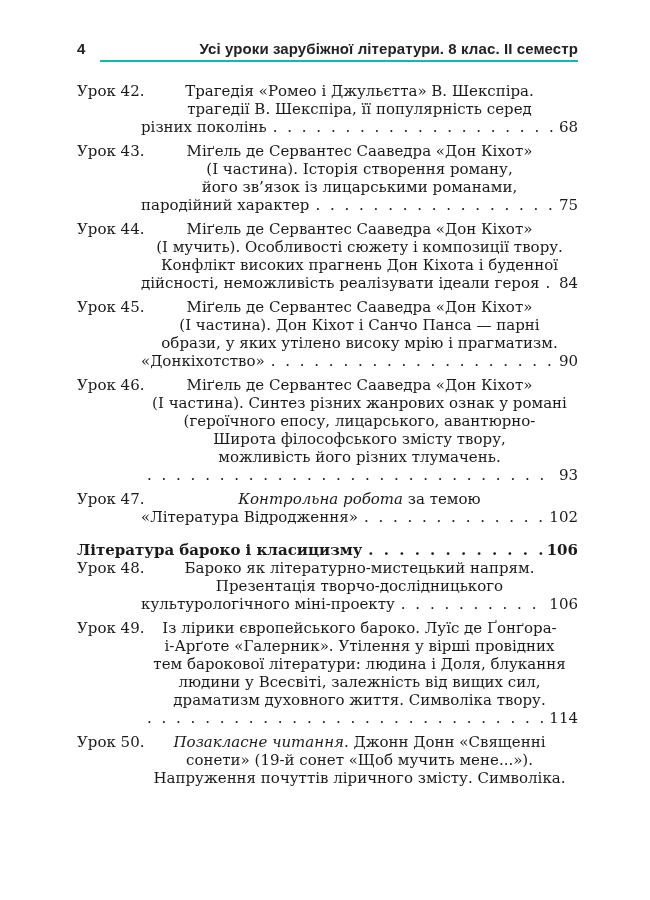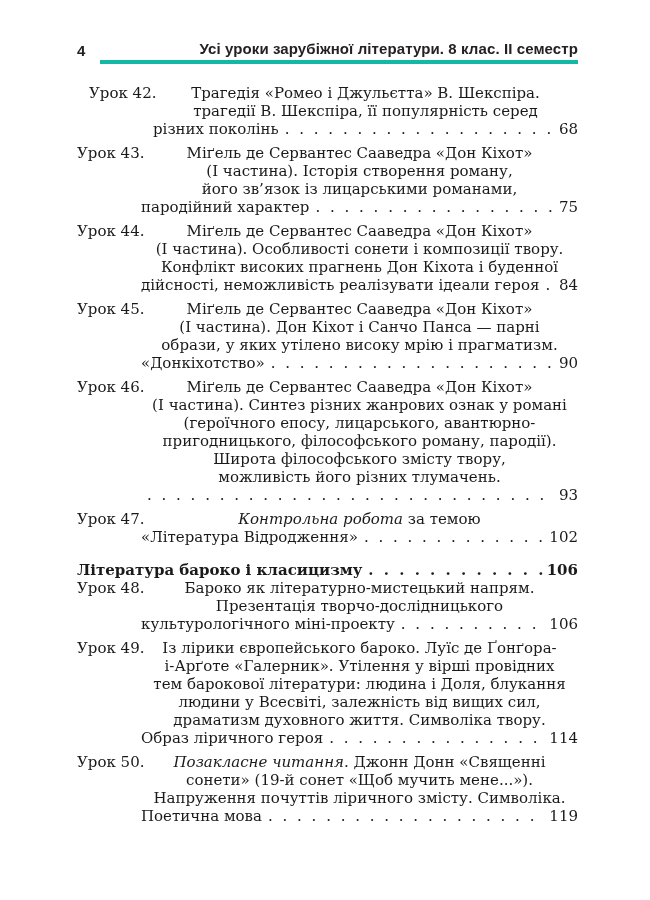--- a/index.html
+++ b/index.html
@@ -23,37 +23,37 @@
     font-family: "Liberation Sans", sans-serif;
     font-size: 15px;
     font-weight: 600;
     color: #222222;
     letter-spacing: 0.1px;
   }
   .folio { padding-bottom: 5px; }
   .header-right {
     flex: 1;
     margin-left: 15px;
-    border-bottom: 4px solid #14b8a6;
+    border-bottom: 2px solid #14b8a6;
     text-align: right;
     padding-bottom: 3px;
     white-space: nowrap;
   }
   
   .toc {
     margin-top: 20px;
     font-size: 15px;
     line-height: 18px;
   }
   .toc-entry {
     position: relative;
     padding-left: 64px;
     margin-top: 6px;
   }
-  .toc-entry:first-child { margin-top: 0; margin-left: 12px; }
+  .toc-entry:first-child { margin-top: 0; }
   .entry-label {
     position: absolute;
     left: 0;
     top: 0;
     white-space: nowrap;
   }
   .line { white-space: nowrap; text-align: center; }
   .line i { }
   .line.last, .section-heading {
     display: flex;
@@ -109,21 +109,21 @@
       <div class="line last">
         <span class="ltext">пародійний характер</span>
         <span class="dots"></span>
         <span class="page-num">75</span>
       </div>
     </div>
 
     <div class="toc-entry">
       <span class="entry-label">Урок 44.</span>
       <div class="line">Міґель де Сервантес Сааведра «Дон Кіхот»</div>
-      <div class="line">(І частина). Особливості сонети і композиції твору.</div>
+      <div class="line">(І мучить). Особливості сюжету і композиції твору.</div>
       <div class="line">Конфлікт високих прагнень Дон Кіхота і буденної</div>
       <div class="line last">
         <span class="ltext">дійсності, неможливість реалізувати ідеали героя</span>
         <span class="dots"></span>
         <span class="page-num">84</span>
       </div>
     </div>
 
     <div class="toc-entry">
       <span class="entry-label">Урок 45.</span>
@@ -135,21 +135,20 @@
         <span class="dots"></span>
         <span class="page-num">90</span>
       </div>
     </div>
 
     <div class="toc-entry">
       <span class="entry-label">Урок 46.</span>
       <div class="line">Міґель де Сервантес Сааведра «Дон Кіхот»</div>
       <div class="line">(І частина). Синтез різних жанрових ознак у романі</div>
       <div class="line">(героїчного епосу, лицарського, авантюрно-</div>
-      <div class="line">пригодницького, філософського роману, пародії).</div>
       <div class="line">Широта філософського змісту твору,</div>
       <div class="line">можливість його різних тлумачень.</div>
       <div class="line last">
         <span class="dots"></span>
         <span class="page-num">93</span>
       </div>
     </div>
 
     <div class="toc-entry">
       <span class="entry-label">Урок 47.</span>
@@ -179,32 +178,26 @@
     </div>
 
     <div class="toc-entry">
       <span class="entry-label">Урок 49.</span>
       <div class="line">Із лірики європейського бароко. Луїс де Ґонґора-</div>
       <div class="line">і-Арґоте «Галерник». Утілення у вірші провідних</div>
       <div class="line">тем барокової літератури: людина і Доля, блукання</div>
       <div class="line">людини у Всесвіті, залежність від вищих сил,</div>
       <div class="line">драматизм духовного життя. Символіка твору.</div>
       <div class="line last">
-        <span class="ltext">Образ ліричного героя</span>
         <span class="dots"></span>
         <span class="page-num">114</span>
       </div>
     </div>
 
     <div class="toc-entry">
       <span class="entry-label">Урок 50.</span>
       <div class="line"><i>Позакласне читання.</i><span> Джонн Донн «Священні</span></div>
       <div class="line">сонети» (19-й сонет «Щоб мучить мене...»).</div>
       <div class="line">Напруження почуттів ліричного змісту. Символіка.</div>
-      <div class="line last">
-        <span class="ltext">Поетична мова</span>
-        <span class="dots"></span>
-        <span class="page-num">119</span>
-      </div>
     </div>
 
   </div>
 </div>
 
 </body></html>

